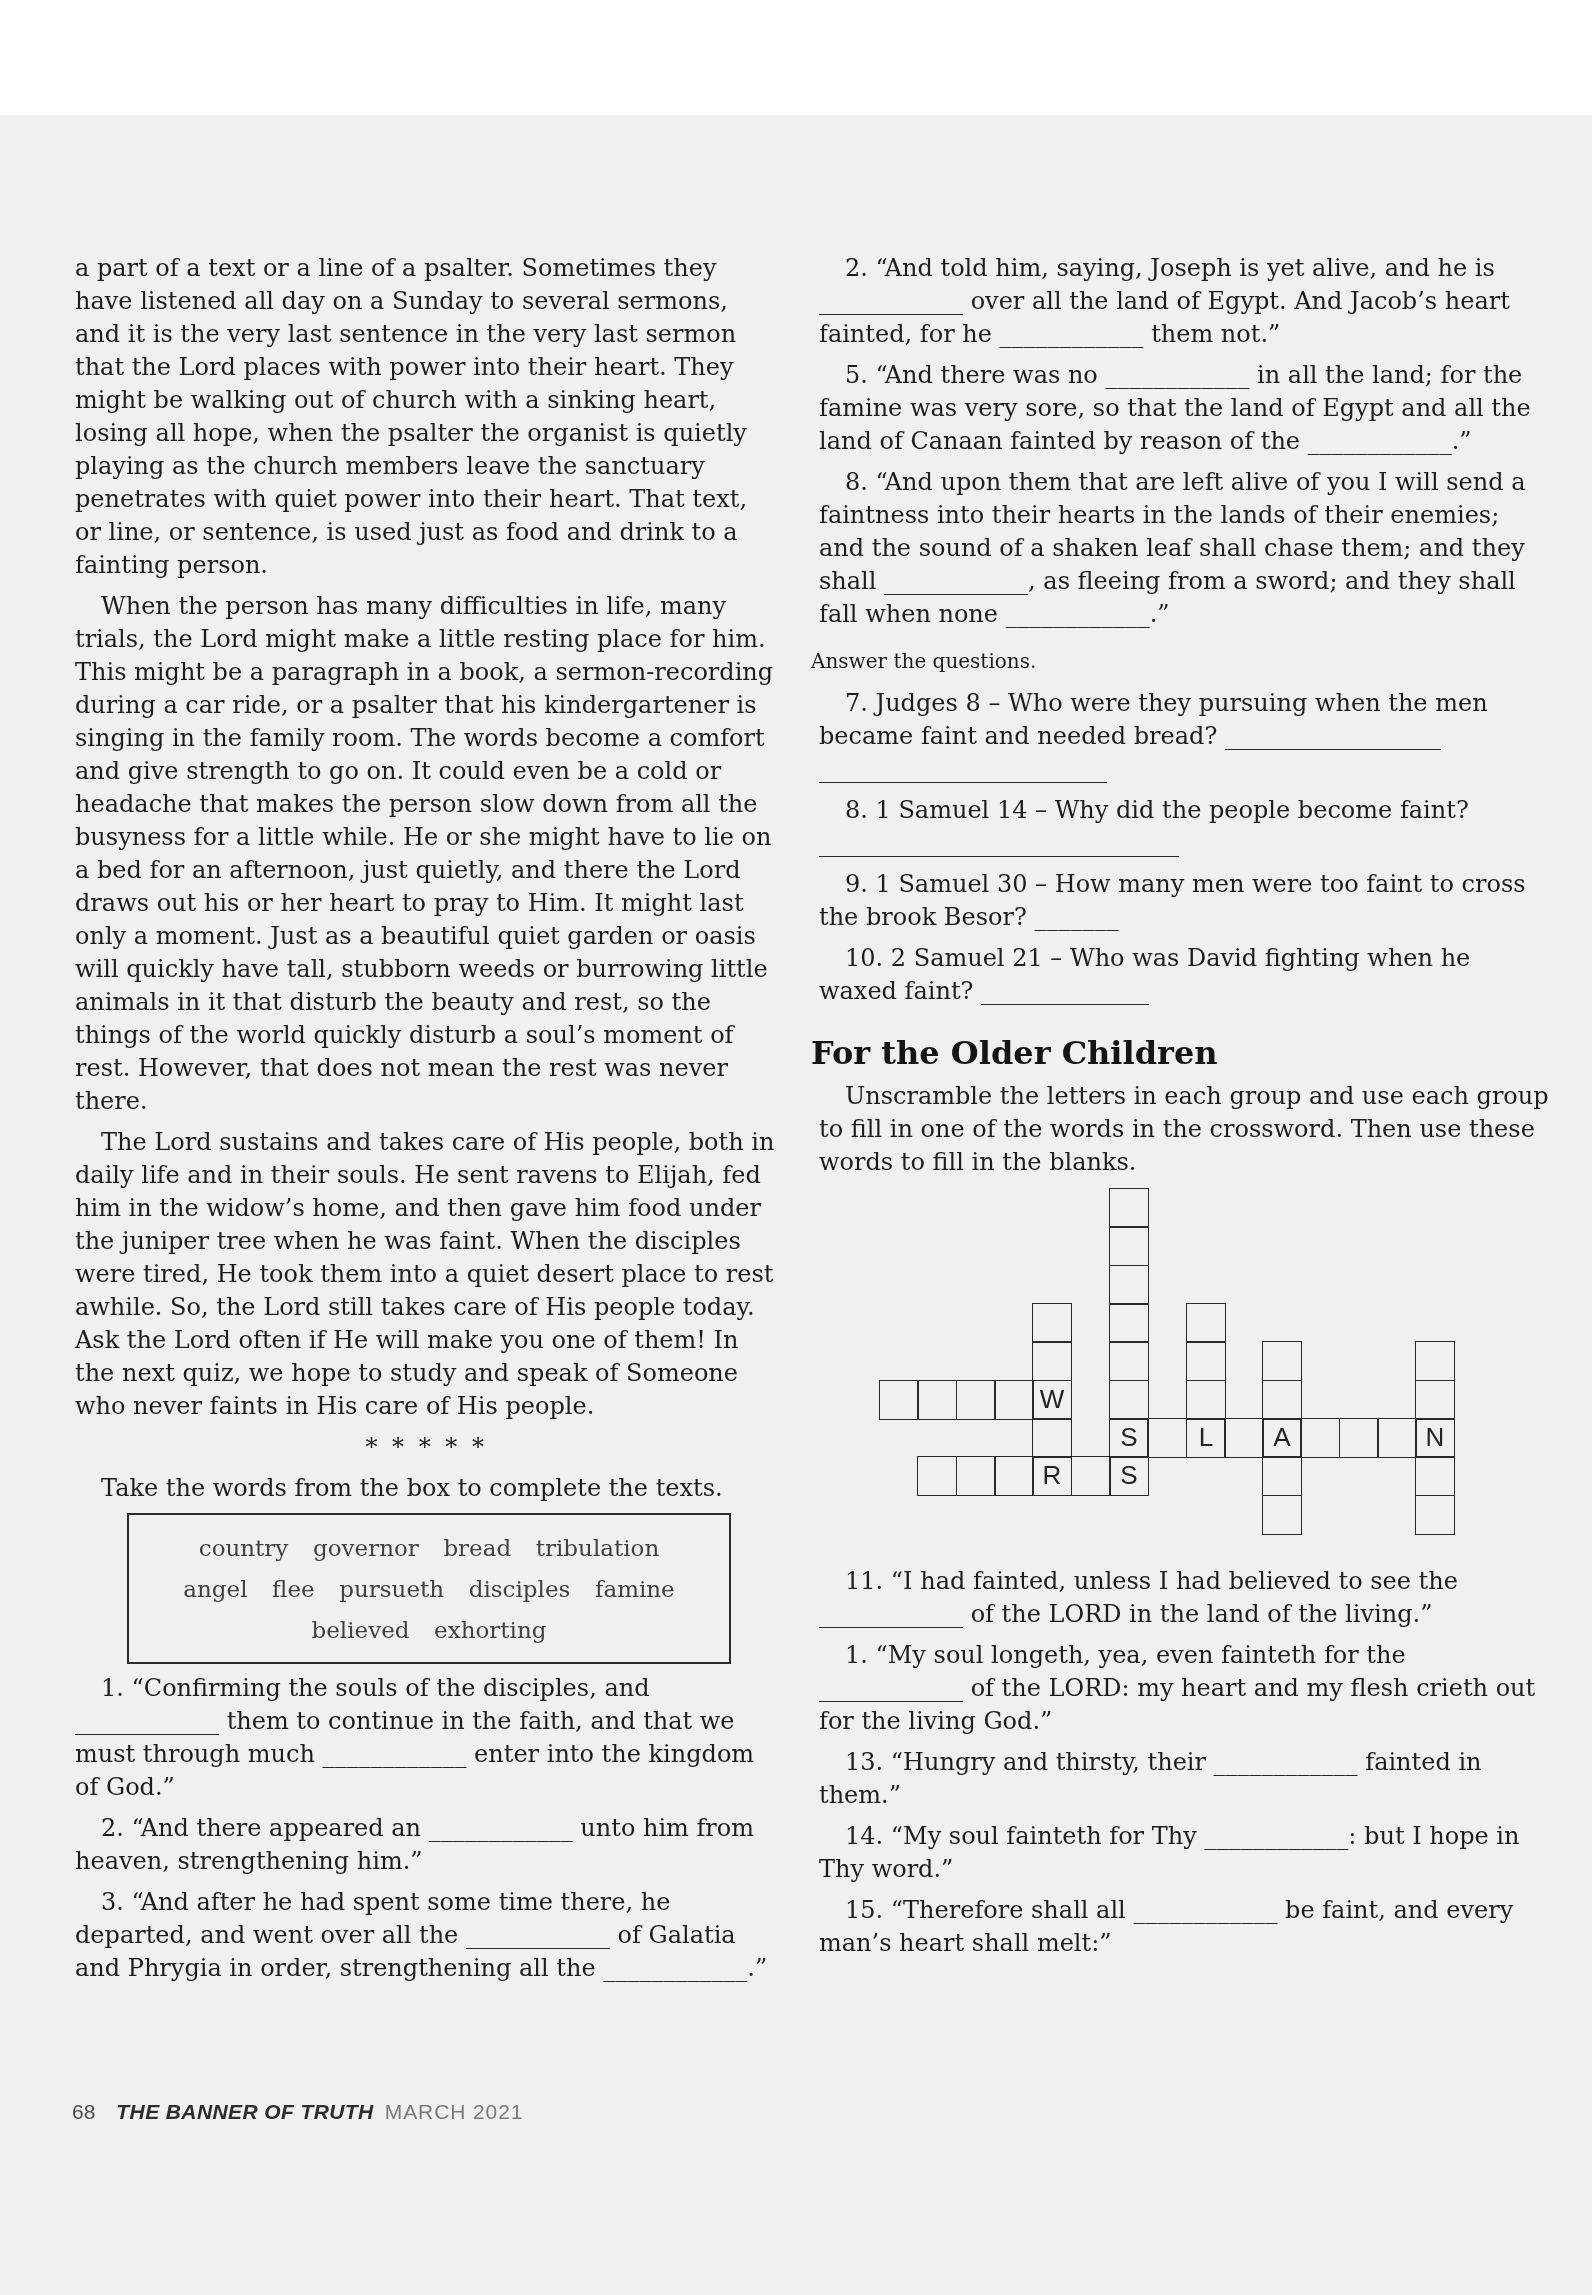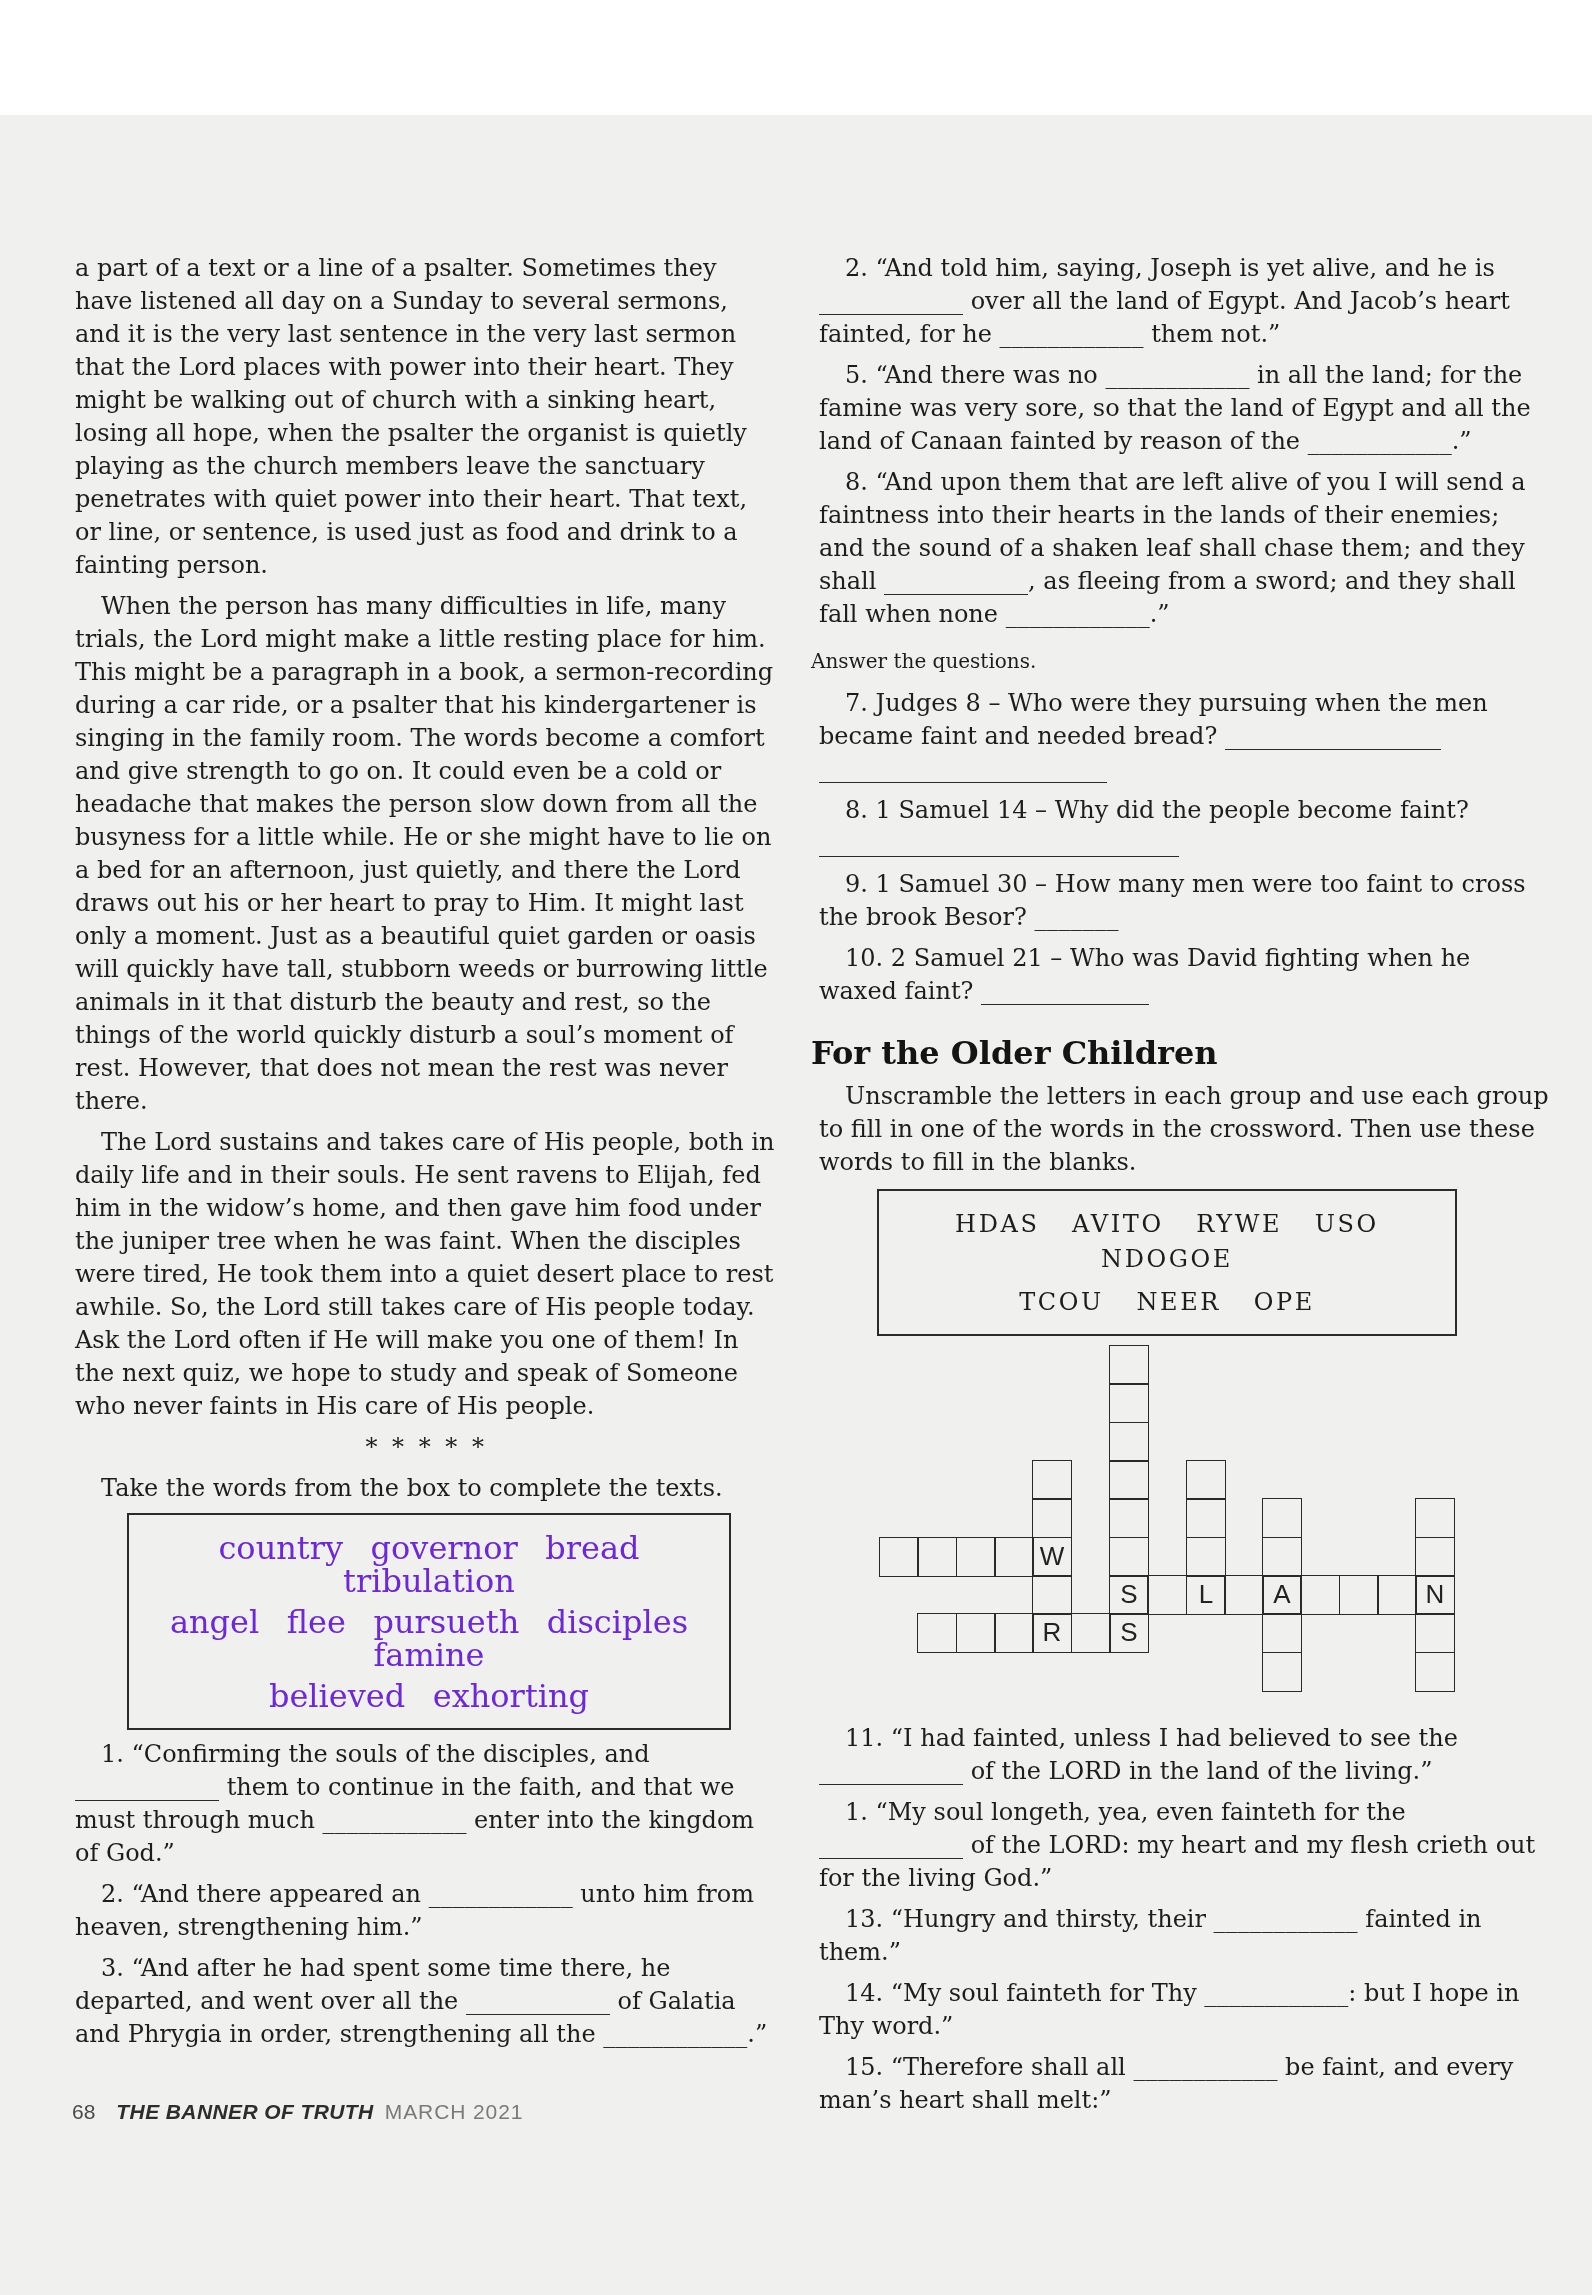--- a/index.html
+++ b/index.html
@@ -32,21 +32,21 @@
     margin: 7px 0 0 0;
   }
 
   .word-box {
     box-sizing: border-box;
     margin: 7.8px 0 1.7px 60px; width: 604px;
     border: 2.6px solid #2b2b2b;
     padding: 8.6px 0 7px 0;
   }
   .word-box .line {
-    font-size: 32px; line-height: 33px; color: #6d28d9;
+    font-size: 23px; line-height: 33px; color: #404040;
     text-align: center; word-spacing: 17.3px;
   }
 
   .answer-head { font-size: 20px; line-height: 33px; color: #1d1d1d; margin: 14px 0 8.6px 0; }
 
   .older-head {
     font-size: 32px; line-height: 33px; color: #141414;
     font-weight: bold; margin: 29px 0 10.4px 0;
   }
 
@@ -121,24 +121,20 @@
       <div id="questions-7-10">
           <p class="body-par indent item">7. Judges 8 – Who were they pursuing when the men became faint and needed bread? __________________
 ________________________</p>
           <p class="body-par indent item">8. 1 Samuel 14 – Why did the people become faint?
 ______________________________</p>
           <p class="body-par indent item">9. 1 Samuel 30 – How many men were too faint to cross the brook Besor? _______</p>
           <p class="body-par indent item">10. 2 Samuel 21 – Who was David fighting when he waxed faint? ______________</p>
         </div>
       <h3 class="older-head">For the Older Children</h3>
       <p class="body-par indent">Unscramble the letters in each group and use each group to fill in one of the words in the crossword. Then use these words to fill in the blanks.</p>
-      <div class="letter-box" id="letter-box">
-          <p class="line">HDAS AVITO RYWE USO NDOGOE</p>
-          <p class="line">TCOU NEER OPE</p>
-        </div>
       <div class="crossword" id="crossword">
           <div class="cw-cell" style="left: 230px; top: 0px;"></div>
           <div class="cw-cell" style="left: 230px; top: 38px;"></div>
           <div class="cw-cell" style="left: 230px; top: 77px;"></div>
           <div class="cw-cell" style="left: 153px; top: 115px;"></div>
           <div class="cw-cell" style="left: 230px; top: 115px;"></div>
           <div class="cw-cell" style="left: 307px; top: 115px;"></div>
           <div class="cw-cell" style="left: 153px; top: 153px;"></div>
           <div class="cw-cell" style="left: 230px; top: 153px;"></div>
           <div class="cw-cell" style="left: 307px; top: 153px;"></div>

